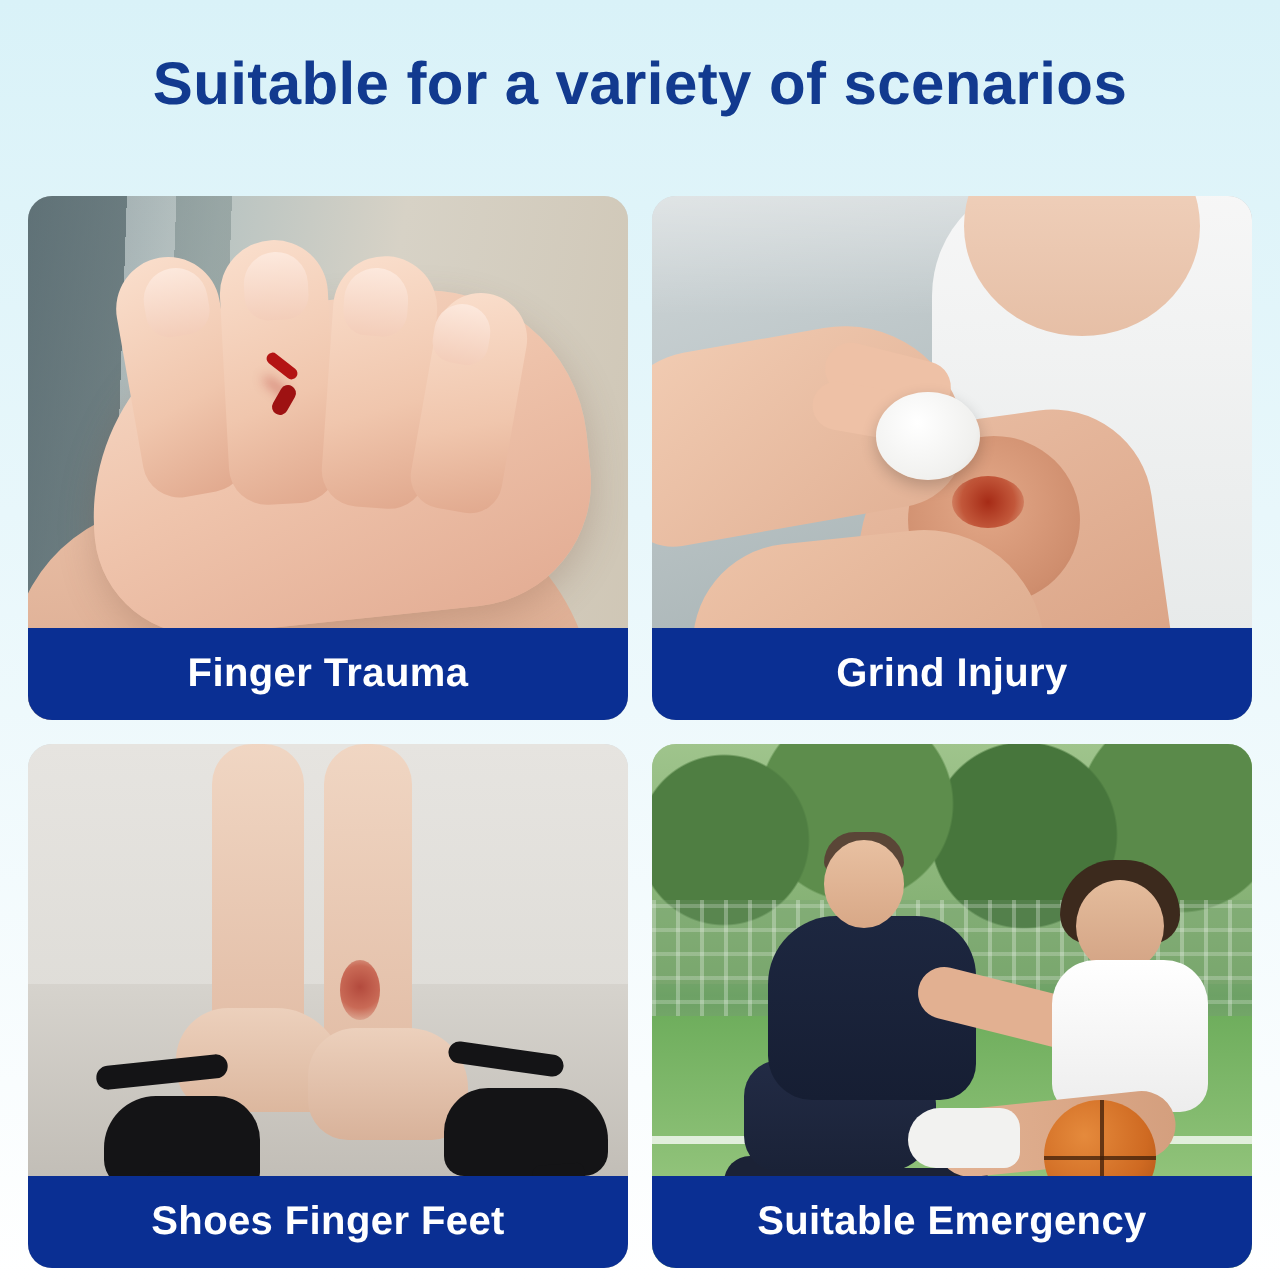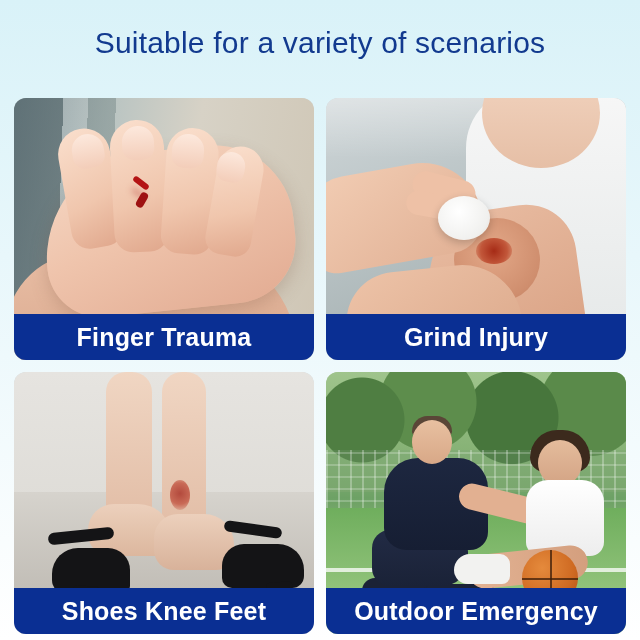--- a/index.html
+++ b/index.html
@@ -19,21 +19,21 @@
     height: 640px;
     box-sizing: border-box;
   }
   .headline {
     position: absolute;
     top: 26px;
     left: 0;
     width: 640px;
     text-align: center;
     font-size: 30px;
-    font-weight: normal;
+    font-weight: bold;
     color: #123a8f;
     letter-spacing: 0.2px;
   }
   .grid {
     position: absolute;
     top: 98px;
     left: 14px;
     width: 612px;
     display: grid;
     grid-template-columns: 300px 300px;
@@ -57,21 +57,21 @@
     position: absolute;
     left: 0;
     bottom: 0;
     width: 100%;
     height: 46px;
     background: #0a2f93;
     color: #ffffff;
     display: flex;
     align-items: center;
     justify-content: center;
-    font-size: 25px;
+    font-size: 20px;
     font-weight: bold;
     letter-spacing: 0.2px;
     box-sizing: border-box;
   }
 
   
   .c1-bg {
     position: absolute; inset: 0;
     background: linear-gradient(100deg, #8a9aa0 0%, #b9c4c2 28%, #d7d2c6 55%, #cfc6b5 100%);
   }
@@ -415,21 +415,21 @@
         <div class="foot-a"></div>
         <div class="foot-b"></div>
         <div class="blister"></div>
         <div class="heel-shoe shoe1-strap"></div>
         <div class="heel-shoe shoe1-body"></div>
         <div class="heel-shoe shoe1-heel"></div>
         <div class="heel-shoe shoe2-strap"></div>
         <div class="heel-shoe shoe2-body"></div>
         <div class="heel-shoe shoe2-heel"></div>
       </div>
-      <div class="caption">Shoes Knee Feet</div>
+      <div class="caption">Shoes Finger Feet</div>
     </div>
 
     <div class="card">
       <div class="photo">
         <div class="c4-bg"></div>
         <div class="c4-trees"></div>
         <div class="c4-fence"></div>
         <div class="c4-court"></div>
         <div class="c4-line"></div>
         <div class="man-shoe1"></div>
@@ -439,17 +439,17 @@
         <div class="man-hair"></div>
         <div class="man-head"></div>
         <div class="man-arm"></div>
         <div class="boy-hair"></div>
         <div class="boy-head"></div>
         <div class="boy-body"></div>
         <div class="boy-leg"></div>
         <div class="boy-shoe"></div>
         <div class="ball"></div>
       </div>
-      <div class="caption">Outdoor Emergency</div>
+      <div class="caption">Suitable Emergency</div>
     </div>
 
   </div>
 </div>
 
 </body></html>

